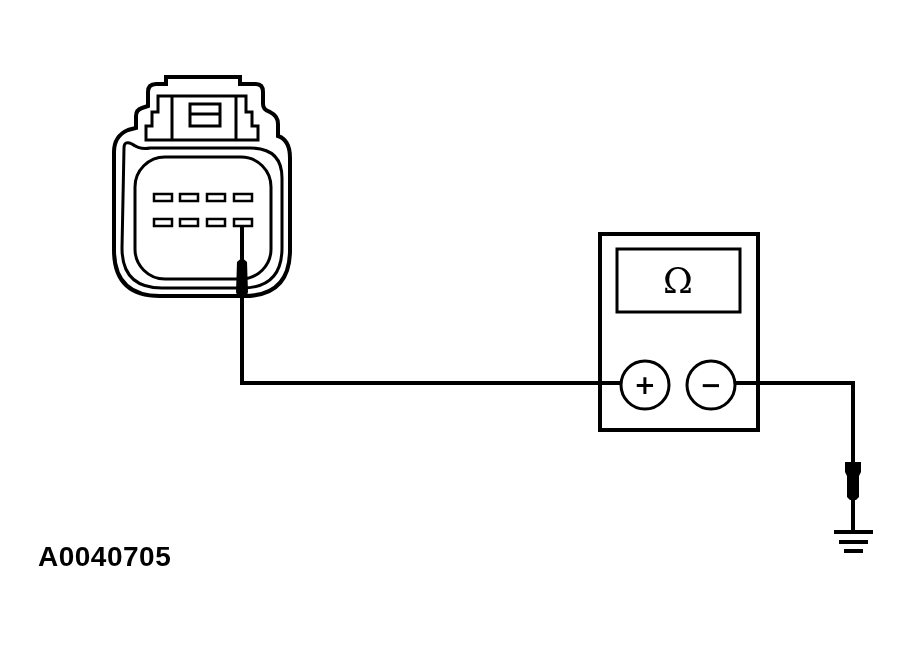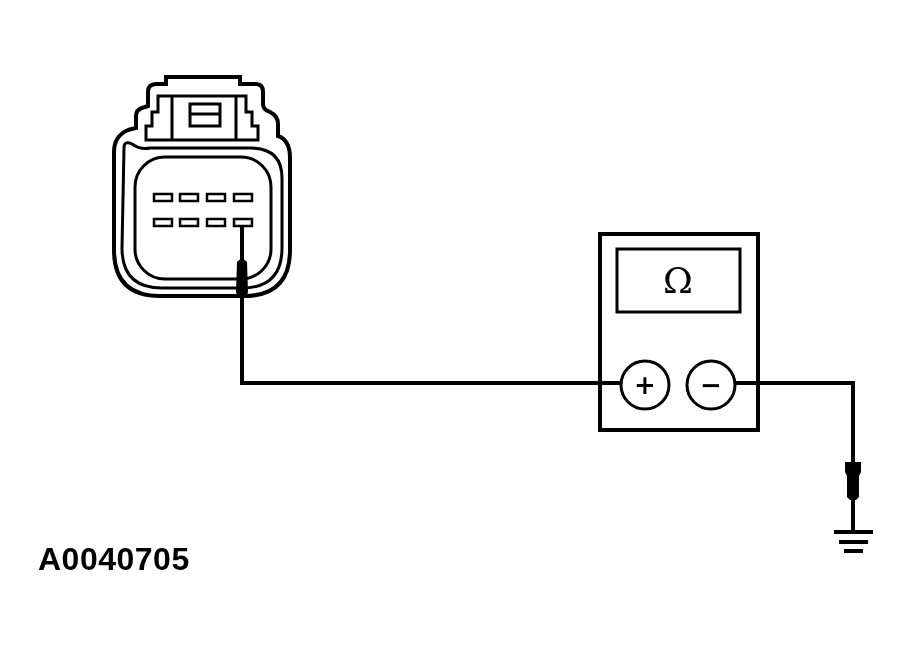--- a/index.html
+++ b/index.html
@@ -2,21 +2,21 @@
 <html><head>
   <meta charset="utf-8">
   <style>
     html, body { margin: 0; padding: 0; background: #ffffff; }
     body { width: 910px; height: 645px; position: relative; overflow: hidden; }
     #diagram { position: absolute; left: 0; top: 0; }
     .stroke { fill: none; stroke: #000000; stroke-linejoin: miter; }
     .figure-id {
       position: absolute; left: 38px; top: 541px;
       font-family: "Liberation Sans", sans-serif; font-weight: bold;
-      font-size: 32px; color: #000000; letter-spacing: 0.5px;
+      font-size: 28px; color: #000000; letter-spacing: 0.5px;
     }
     .omega-label { font-family: "DejaVu Serif", serif; font-size: 36px; }
     .term-label { font-family: "DejaVu Sans", sans-serif; font-weight: bold; font-size: 26px; }
   </style>
 </head>
 <body>
 
 <svg id="diagram" width="910" height="645" viewBox="0 0 910 645" xmlns="http://www.w3.org/2000/svg">
 
   <g>

